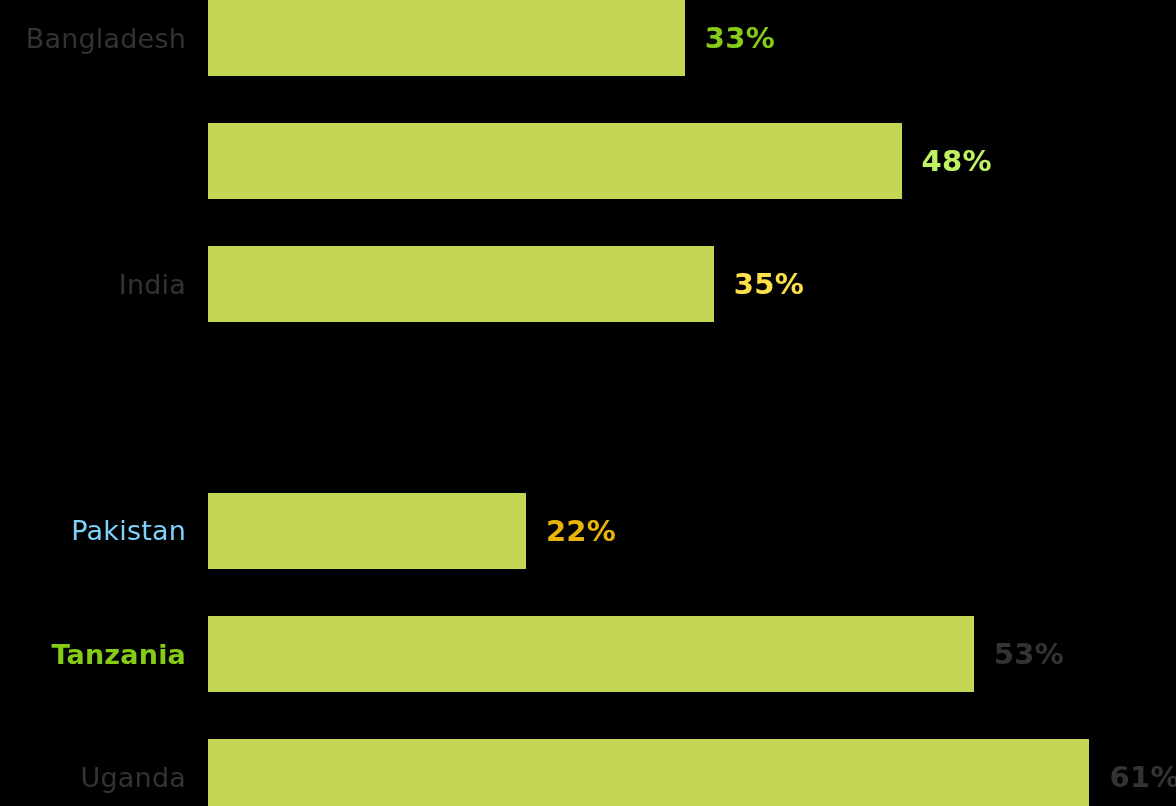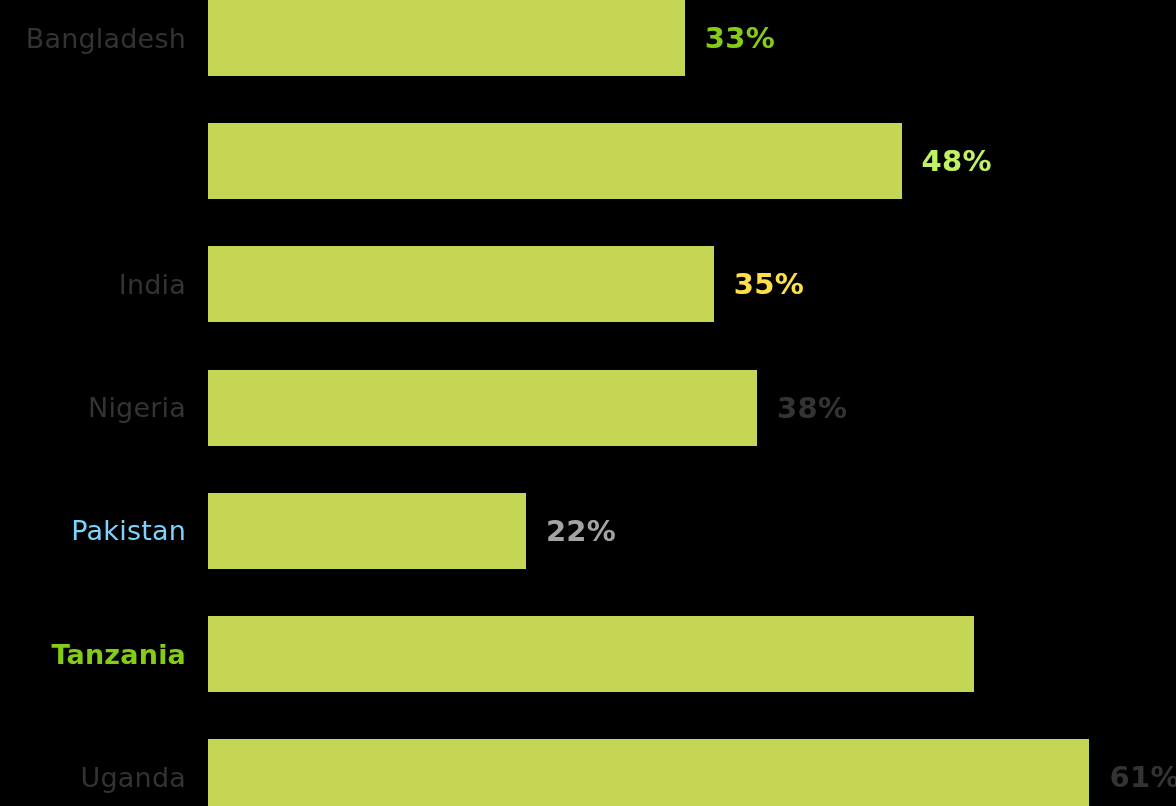--- a/index.html
+++ b/index.html
@@ -76,32 +76,28 @@
     </div>
     <div class="bar-row" style="top: 123.2px;">
       <div class="bar" style="left: 208px; width: 693.6px; height: 76px; background: rgb(196, 214, 83);"></div>
       <div class="value-label" style="left: 921.6px; height: 76px; color: #bef264;">48%</div>
     </div>
     <div class="bar-row" style="top: 246.4px;">
       <div class="cat-label" style="width: 170px; color: rgb(51, 51, 51);">India</div>
       <div class="bar" style="left: 208px; width: 505.75px; height: 76px; background: rgb(196, 214, 83);"></div>
       <div class="value-label" style="left: 733.75px; height: 76px; color: #fde047;">35%</div>
     </div>
-    <div class="bar-row" style="top: 369.6px;">
-      <div class="cat-label" style="width: 170px; color: rgb(51, 51, 51);">Nigeria</div>
-      <div class="bar" style="left: 208px; width: 549.1px; height: 76px; background: rgb(196, 214, 83);"></div>
-      <div class="value-label" style="left: 777.1px; height: 76px; color: rgb(51, 51, 51);">38%</div>
-    </div>
     <div class="bar-row" style="top: 492.8px;">
       <div class="cat-label" style="width: 170px; color: #7dd3fc;">Pakistan</div>
       <div class="bar" style="left: 208px; width: 317.9px; height: 76px; background: rgb(196, 214, 83);"></div>
-      <div class="value-label" style="left: 545.9px; height: 76px; color: #a3a3a3;">22%</div>
+      <div class="value-label" style="left: 545.9px; height: 76px; color: #eab308;">22%</div>
     </div>
     <div class="bar-row" style="top: 616px;">
       <div class="cat-label" style="width: 170px; color: #84cc16; font-weight: bold;">Tanzania</div>
       <div class="bar" style="left: 208px; width: 765.85px; height: 76px; background: rgb(196, 214, 83);"></div>
+      <div class="value-label" style="left: 993.85px; height: 76px; color: rgb(51, 51, 51);">53%</div>
     </div>
     <div class="bar-row" style="top: 739.2px;">
       <div class="cat-label" style="width: 170px; color: rgb(51, 51, 51);">Uganda</div>
       <div class="bar" style="left: 208px; width: 881.45px; height: 76px; background: rgb(196, 214, 83);"></div>
       <div class="value-label" style="left: 1109.45px; height: 76px; color: rgb(51, 51, 51);">61%</div>
     </div>
   </div>
 
 </body></html>

